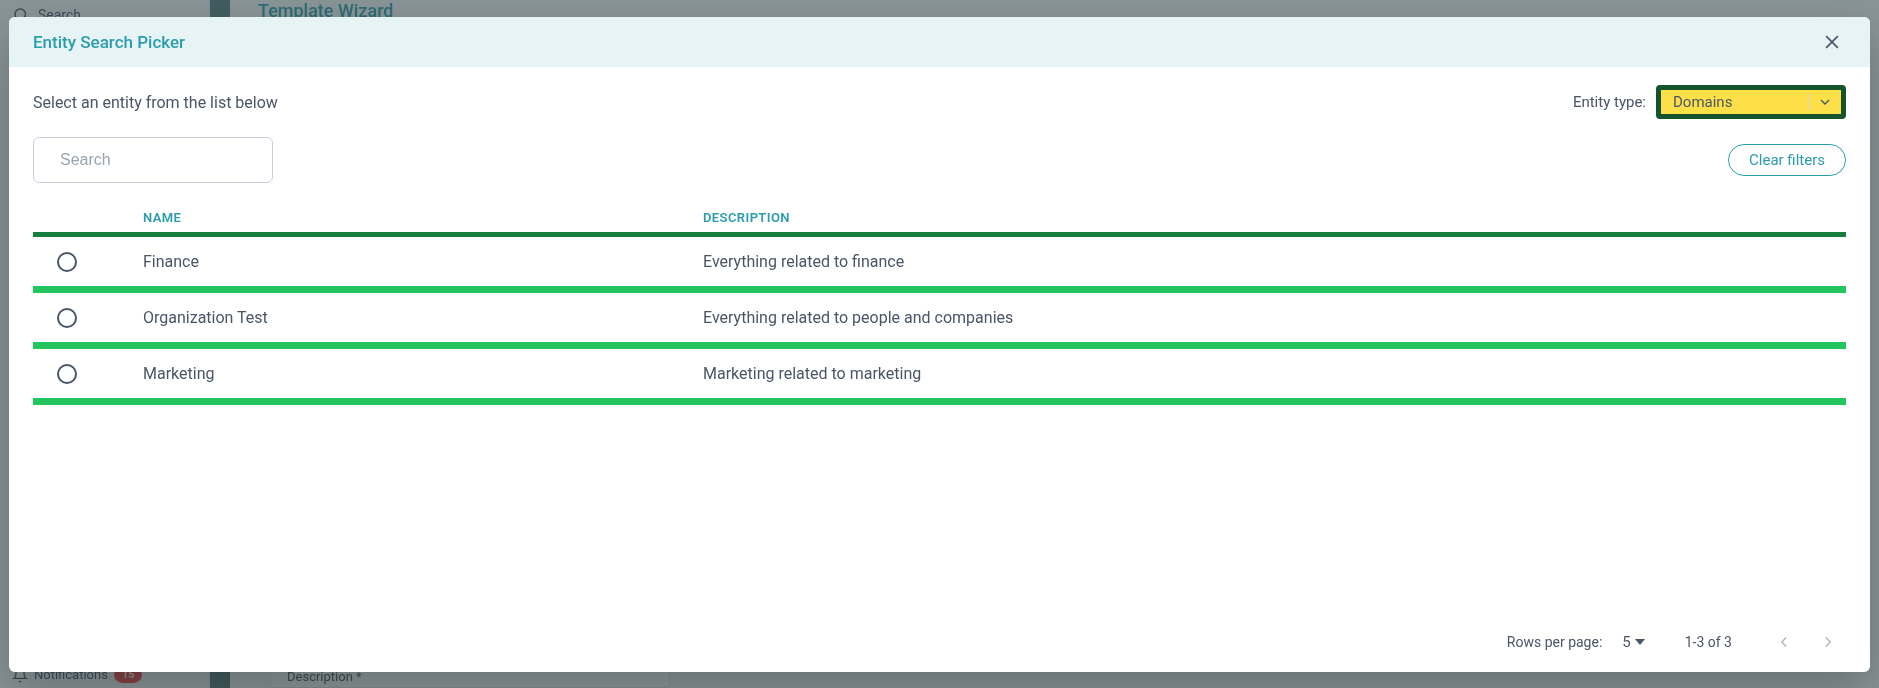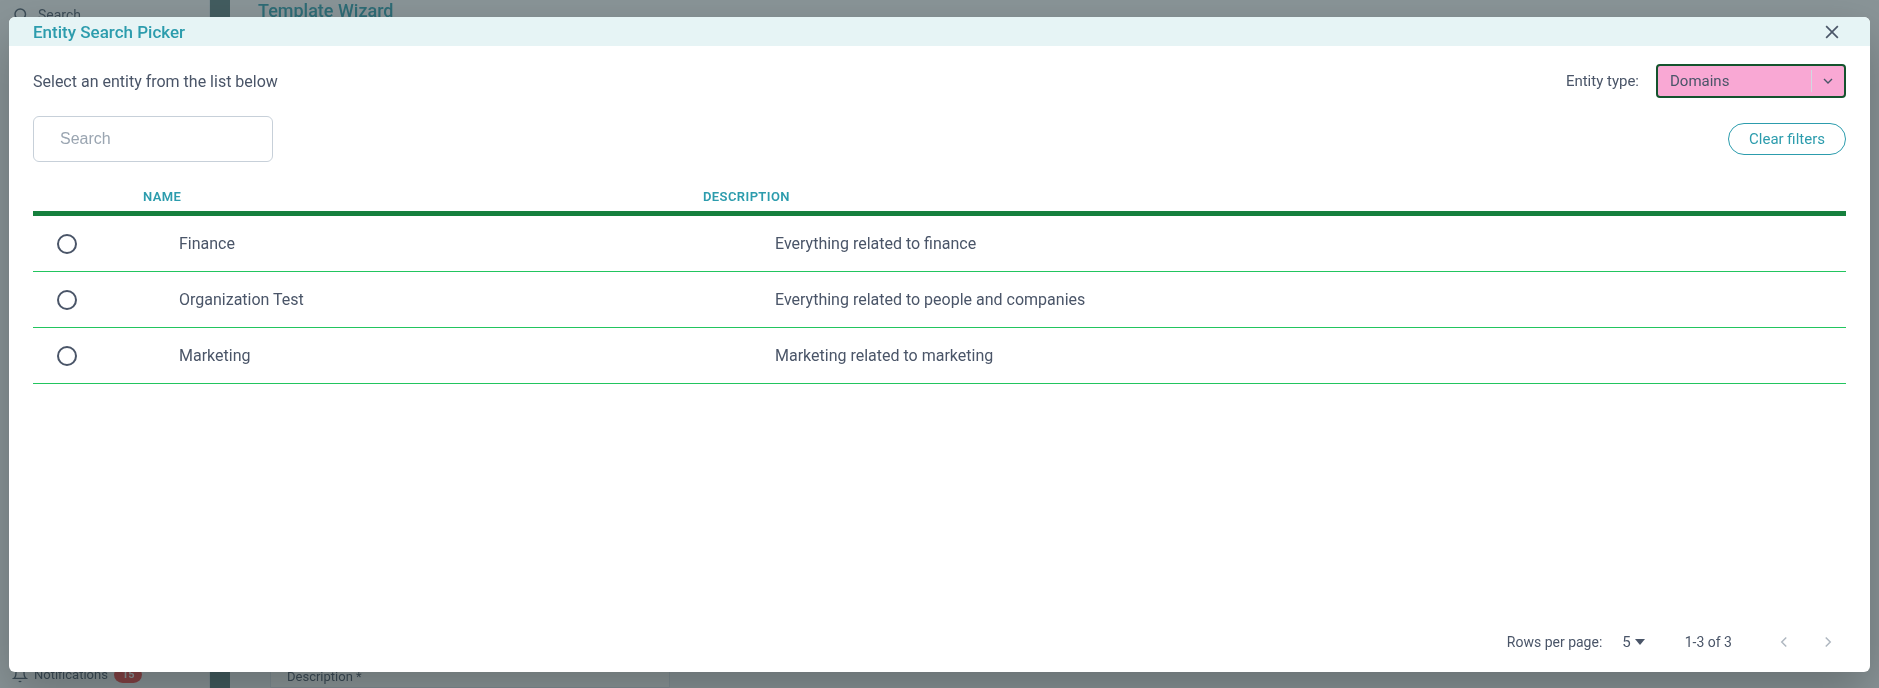--- a/index.html
+++ b/index.html
@@ -75,21 +75,21 @@
     border-radius: 6px;
     box-shadow: 0 20px 50px rgba(0,0,0,0.25);
     display: flex;
     flex-direction: column;
     overflow: hidden;
   }
   .modal-header {
     background: #e6f4f5;
     display: flex; align-items: center; justify-content: space-between;
     padding: 0 24px;
-    height: 29px;
+    height: 50px;
   }
   .modal-title {
     color: #2c9cad;
     font-size: 17px;
     font-weight: 500;
   }
   .close-btn {
     cursor: pointer;
     width: 28px; height: 28px;
     display: flex; align-items: center; justify-content: center;
@@ -110,31 +110,30 @@
   .instruction {
     font-size: 16px;
     color: #4a5568;
   }
   .entity-type {
     display: flex; align-items: center; gap: 10px;
     font-size: 15px;
     color: #4a5568;
   }
   .select {
-    border: 2px solid #14532d;
+    border: 5px solid #14532d;
     border-radius: 4px;
     height: 34px;
     min-width: 190px;
     display: flex; align-items: center;
     padding: 0 8px 0 12px;
     font-size: 15px;
     color: #4a5568;
-    background: #f9a8d4;
+    background: #fde047;
     position: relative;
-    margin-left: 7px;
   }
   .select .sep {
     position: absolute; right: 32px; top: 4px; bottom: 4px;
     width: 1px; background: #d1d9e0;
   }
   .select .chev {
     position: absolute; right: 8px; top: 50%; transform: translateY(-50%);
     width: 16px; height: 16px;
     display: flex; align-items: center; justify-content: center;
     color: #4a5568;
@@ -192,22 +191,21 @@
     font-size: 13px;
     font-weight: 600;
     letter-spacing: 0.4px;
     text-transform: uppercase;
   }
   .trow {
     display: grid;
     grid-template-columns: 110px 560px 1fr;
     align-items: center;
     height: 56px;
-    border-bottom: 1px solid #22c55e;
-    gap: 36px;
+    border-bottom: 7px solid #22c55e;
   }
   .radio-cell {
     display: flex; align-items: center; justify-content: flex-start;
     padding-left: 24px;
   }
   .radio {
     width: 20px; height: 20px;
     border: 2px solid #4a5568;
     border-radius: 50%;
     cursor: pointer;

